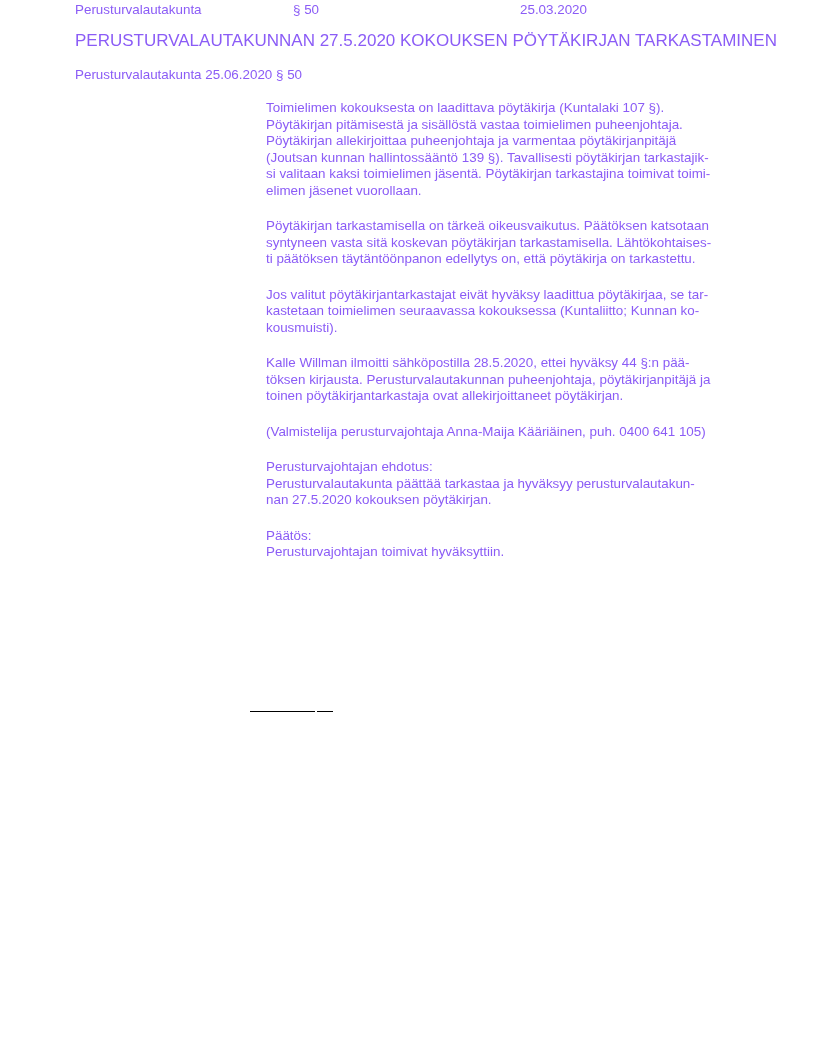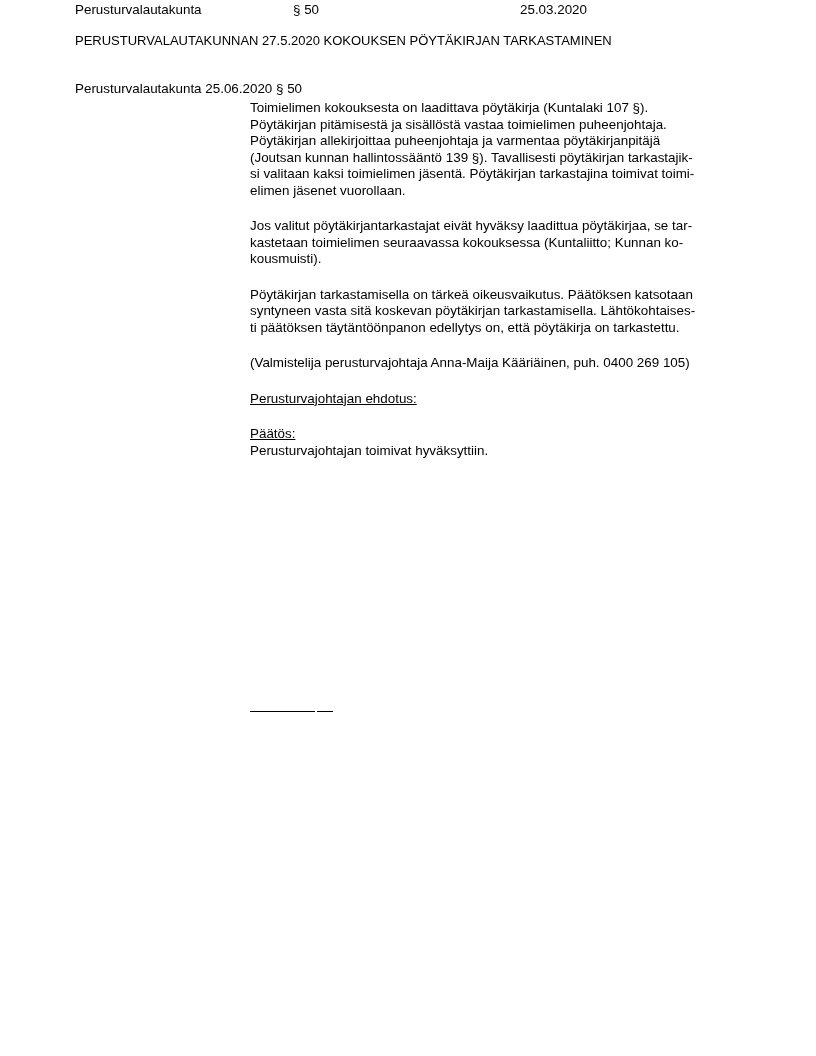--- a/index.html
+++ b/index.html
@@ -5,43 +5,43 @@
   html, body {
     margin: 0;
     padding: 0;
     background: #ffffff;
   }
   .page {
     position: relative;
     width: 816px;
     height: 1056px;
     background: #ffffff;
-    color: #000000;
+    color: #8b5cf6;
     font-family: "Liberation Sans", "DejaVu Sans", sans-serif;
     font-size: 13.4px;
     line-height: 16.5px;
     overflow: hidden;
   }
   .abs { position: absolute; white-space: nowrap; }
   .hdr-committee { left: 75px;  top: 2px; }
   .hdr-section   { left: 293px; top: 2px; text-align: right; }
   .hdr-date      { left: 520px; top: 2px; }
-  .doc-title     { left: 75px;  top: 33px; font-size: 13px; font-weight: normal; margin: 0; }
-  .doc-subtitle  { left: 75px;  top: 67px; margin-top: 14px; }
+  .doc-title     { left: 75px;  top: 33px; font-size: 17px; font-weight: normal; margin: 0; }
+  .doc-subtitle  { left: 75px;  top: 67px; }
   .body-col {
     position: absolute;
     left: 250px;
     top: 100px;
     width: 540px;
   }
   .body-col p {
-    margin: 0 0 19px 0;
+    margin: 0 0 19px 16px;
     white-space: pre-line;
   }
-  .u { text-decoration: underline; }
+  .u { }
   .signature-line {
     position: absolute;
     left: 250px;
     top: 708px;
     display: flex;
     gap: 2px;
   }
   .sig-seg { border-bottom: 1.5px solid #000; height: 3px; }
   .sig-seg-long  { width: 65px; }
   .sig-seg-short { width: 16px; }
@@ -61,33 +61,37 @@
 
   <div class="body-col">
 
     <p>Toimielimen kokouksesta on laadittava pöytäkirja (Kuntalaki 107 §).
 Pöytäkirjan pitämisestä ja sisällöstä vastaa toimielimen puheenjohtaja.
 Pöytäkirjan allekirjoittaa puheenjohtaja ja varmentaa pöytäkirjanpitäjä
 (Joutsan kunnan hallintossääntö 139 §). Tavallisesti pöytäkirjan tarkastajik-
 si valitaan kaksi toimielimen jäsentä. Pöytäkirjan tarkastajina toimivat toimi-
 elimen jäsenet vuorollaan.</p>
 
+    <p>Pöytäkirjan tarkastamisella on tärkeä oikeusvaikutus. Päätöksen katsotaan
+syntyneen vasta sitä koskevan pöytäkirjan tarkastamisella. Lähtökohtaises-
+ti päätöksen täytäntöönpanon edellytys on, että pöytäkirja on tarkastettu.</p>
+
     <p>Jos valitut pöytäkirjantarkastajat eivät hyväksy laadittua pöytäkirjaa, se tar-
 kastetaan toimielimen seuraavassa kokouksessa (Kuntaliitto; Kunnan ko-
 kousmuisti).</p>
 
-    <p>Pöytäkirjan tarkastamisella on tärkeä oikeusvaikutus. Päätöksen katsotaan
-syntyneen vasta sitä koskevan pöytäkirjan tarkastamisella. Lähtökohtaises-
-ti päätöksen täytäntöönpanon edellytys on, että pöytäkirja on tarkastettu.</p>
 
+    <p>Kalle Willman ilmoitti sähköpostilla 28.5.2020, ettei hyväksy 44 §:n pää-
+töksen kirjausta. Perusturvalautakunnan puheenjohtaja, pöytäkirjanpitäjä ja
+toinen pöytäkirjantarkastaja ovat allekirjoittaneet pöytäkirjan.</p>
 
+    <p>(Valmistelija perusturvajohtaja Anna-Maija Kääriäinen, puh. 0400 641 105)</p>
 
-    <p>(Valmistelija perusturvajohtaja Anna-Maija Kääriäinen, puh. 0400 269 105)</p>
-
-    <p><span class="u">Perusturvajohtajan ehdotus:</span><br></p>
+    <p><span class="u">Perusturvajohtajan ehdotus:</span><br><span>Perusturvalautakunta päättää tarkastaa ja hyväksyy perusturvalautakun-
+nan 27.5.2020 kokouksen pöytäkirjan.</span></p>
 
     <p><span class="u">Päätös:</span><br><span>Perusturvajohtajan toimivat hyväksyttiin.</span></p>
 
 
   </div>
 
   <div class="signature-line">
     <div class="sig-seg sig-seg-long"></div>
     <div class="sig-seg sig-seg-short"></div>
   </div>

